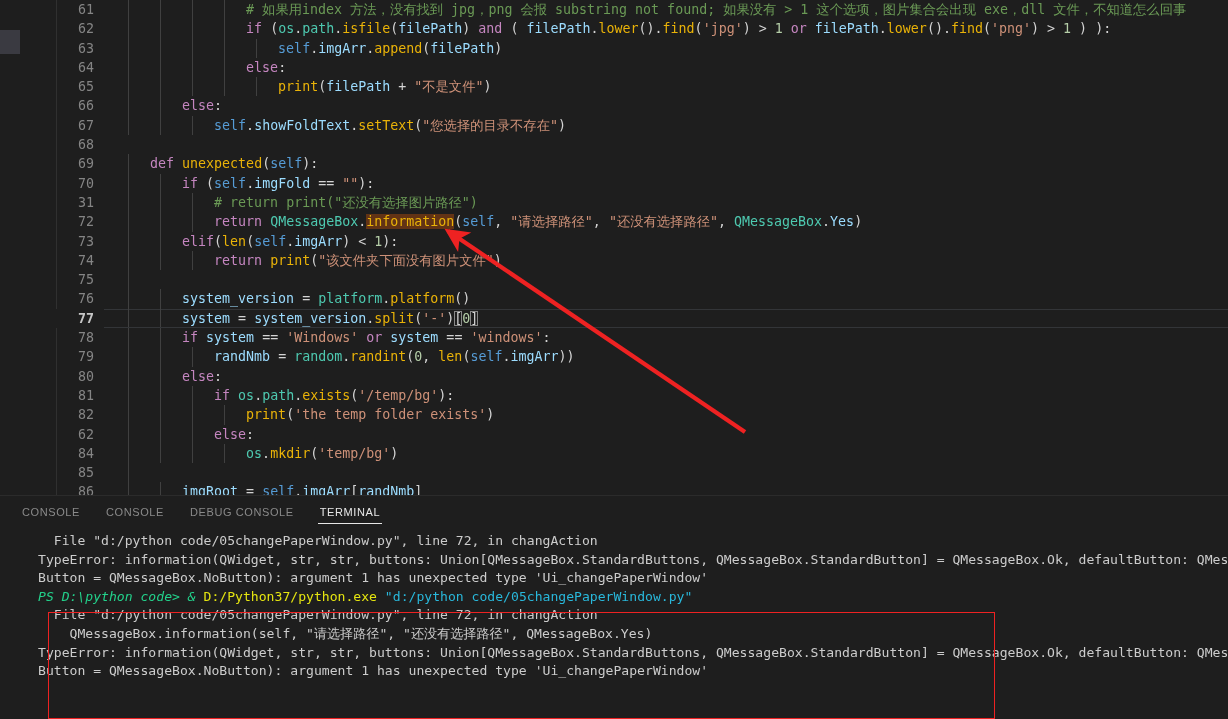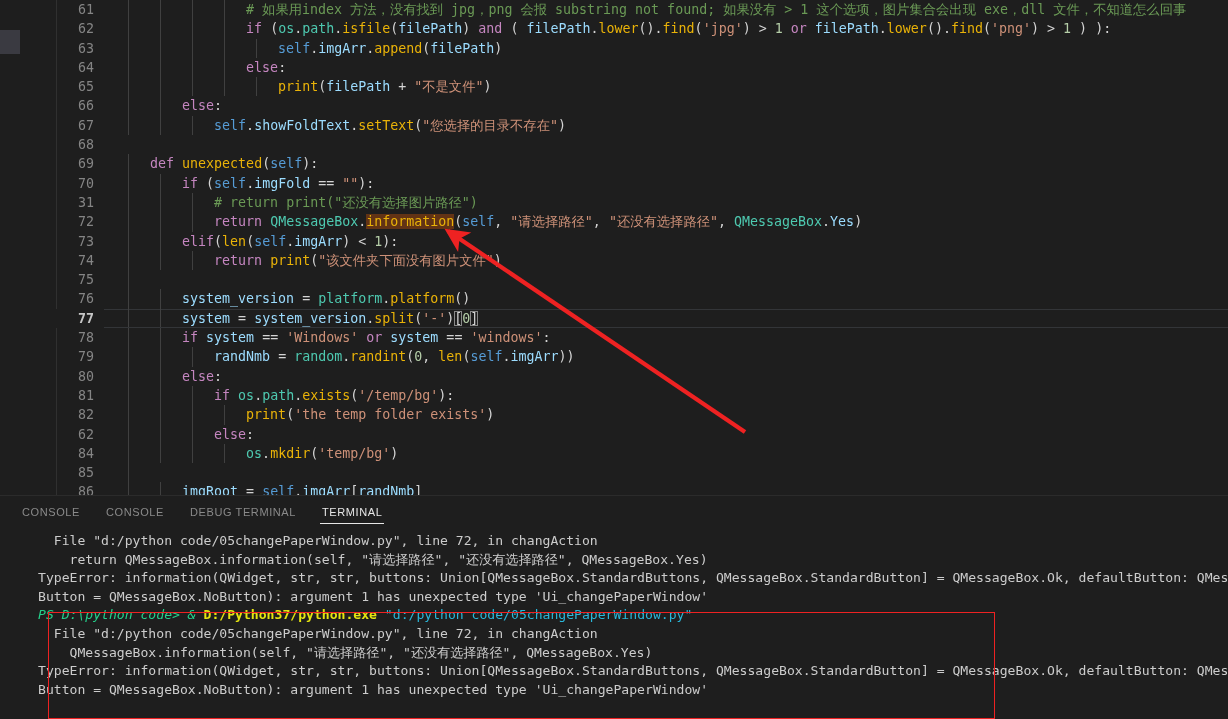--- a/index.html
+++ b/index.html
@@ -95,21 +95,21 @@
   #term {
     position:absolute; left:0; top:36px; width:1228px; height:188px;
     overflow:hidden; padding-left:38px; box-sizing:border-box;
   }
   .tline {
     height:18.6px; line-height:18.6px; white-space:pre;
     font-size:13.1px; color:#cccccc;
     font-family:"DejaVu Sans Mono", monospace;
   }
   .t-green { color:#23d18b;font-style:italic; }
-  .t-yellow{ color:#e5e510; font-weight:bold; }
+  .t-yellow{ color:#e5e510; font-weight:normal; }
   .t-cyan  { color:#29b8db; }
 
   
   #red-box {
     position:absolute; left:48px; top:612px; width:947px; height:107px;
     border:1.5px solid #ee2222; box-sizing:border-box;
     pointer-events:none;
   }
   
   #arrow-svg { position:absolute; left:0; top:0; width:1228px; height:719px; pointer-events:none; }
@@ -151,26 +151,25 @@
         <div class="code-line"><span class="lnum">84</span><span class="ctext">                <span class="cls">os</span><span class="pn">.</span><span class="fn">mkdir</span><span class="pn">(</span><span class="str">'temp/bg'</span><span class="pn">)</span></span><span class="ig" style="left: 80px;"></span><span class="ig" style="left: 112.08px;"></span><span class="ig" style="left: 144.16px;"></span><span class="ig" style="left: 176.24px;"></span></div>
         <div class="code-line"><span class="lnum">85</span><span class="ctext"></span><span class="ig" style="left: 80px;"></span></div>
         <div class="code-line"><span class="lnum">86</span><span class="ctext">        <span class="var">imgRoot</span> <span class="pn">=</span> <span class="kw2">self</span><span class="pn">.</span><span class="var">imgArr</span><span class="pn">[</span><span class="var">randNmb</span><span class="pn">]</span></span><span class="ig" style="left: 80px;"></span><span class="ig" style="left: 112.08px;"></span></div>
       </div>
   </div>
 
   <div id="panel">
     <div id="panel-tabs">
         <div class="ptab">CONSOLE</div>
         <div class="ptab">CONSOLE</div>
-        <div class="ptab">DEBUG TERMINAL</div>
+        <div class="ptab">DEBUG CONSOLE</div>
         <div class="ptab active">TERMINAL</div>
       </div>
     <div id="term">
         <div class="tline">  File "d:/python code/05changePaperWindow.py", line 72, in changAction</div>
-        <div class="tline">    return QMessageBox.information(self, "请选择路径", "还没有选择路径", QMessageBox.Yes)</div>
         <div class="tline">TypeError: information(QWidget, str, str, buttons: Union[QMessageBox.StandardButtons, QMessageBox.StandardButton] = QMessageBox.Ok, defaultButton: QMessageBox.Standard</div>
         <div class="tline">Button = QMessageBox.NoButton): argument 1 has unexpected type 'Ui_changePaperWindow'</div>
         <div class="tline"><span class="t-green">PS D:\python code&gt; &amp; </span><span class="t-yellow">D:/Python37/python.exe</span><span class="t-cyan"> "d:/python code/05changePaperWindow.py"</span></div>
         <div class="tline">  File "d:/python code/05changePaperWindow.py", line 72, in changAction</div>
         <div class="tline">    QMessageBox.information(self, "请选择路径", "还没有选择路径", QMessageBox.Yes)</div>
         <div class="tline">TypeError: information(QWidget, str, str, buttons: Union[QMessageBox.StandardButtons, QMessageBox.StandardButton] = QMessageBox.Ok, defaultButton: QMessageBox.Standard</div>
         <div class="tline">Button = QMessageBox.NoButton): argument 1 has unexpected type 'Ui_changePaperWindow'</div>
       </div>
   </div>
 

